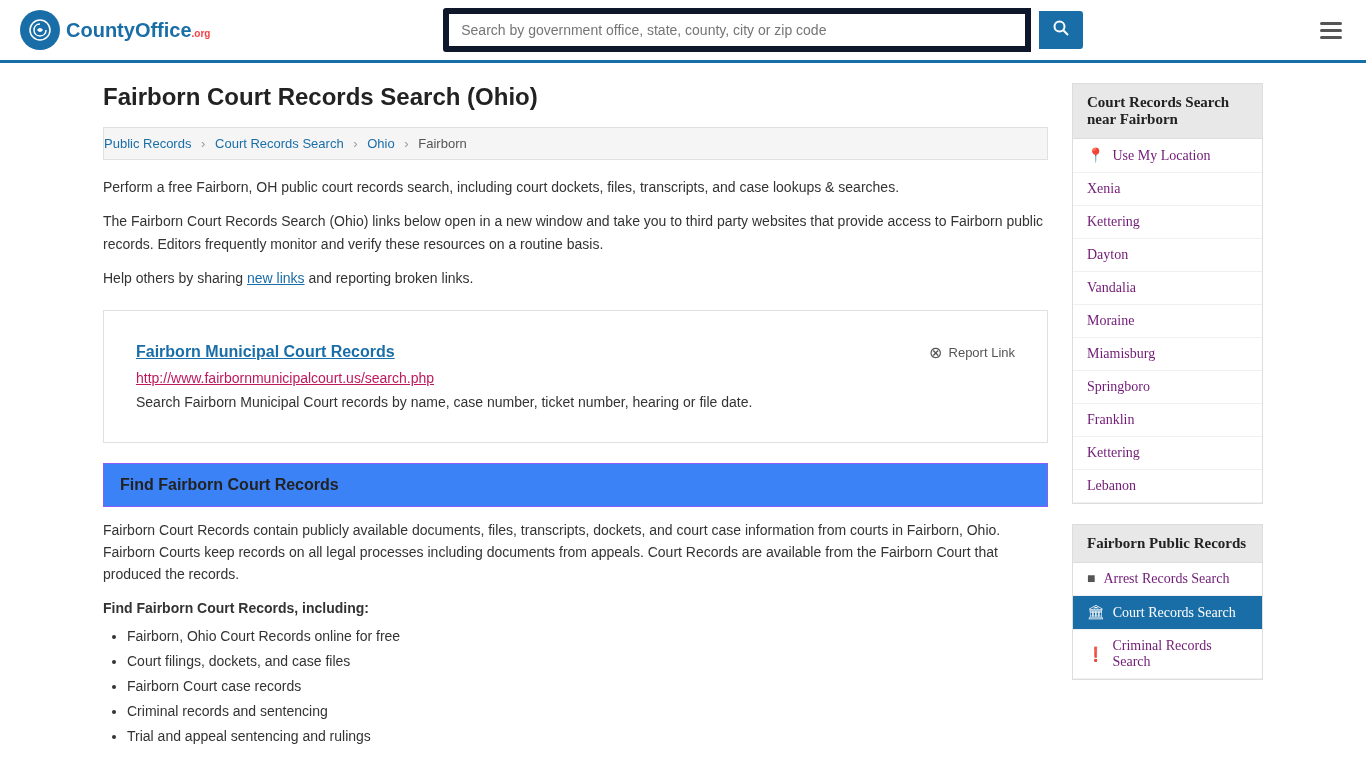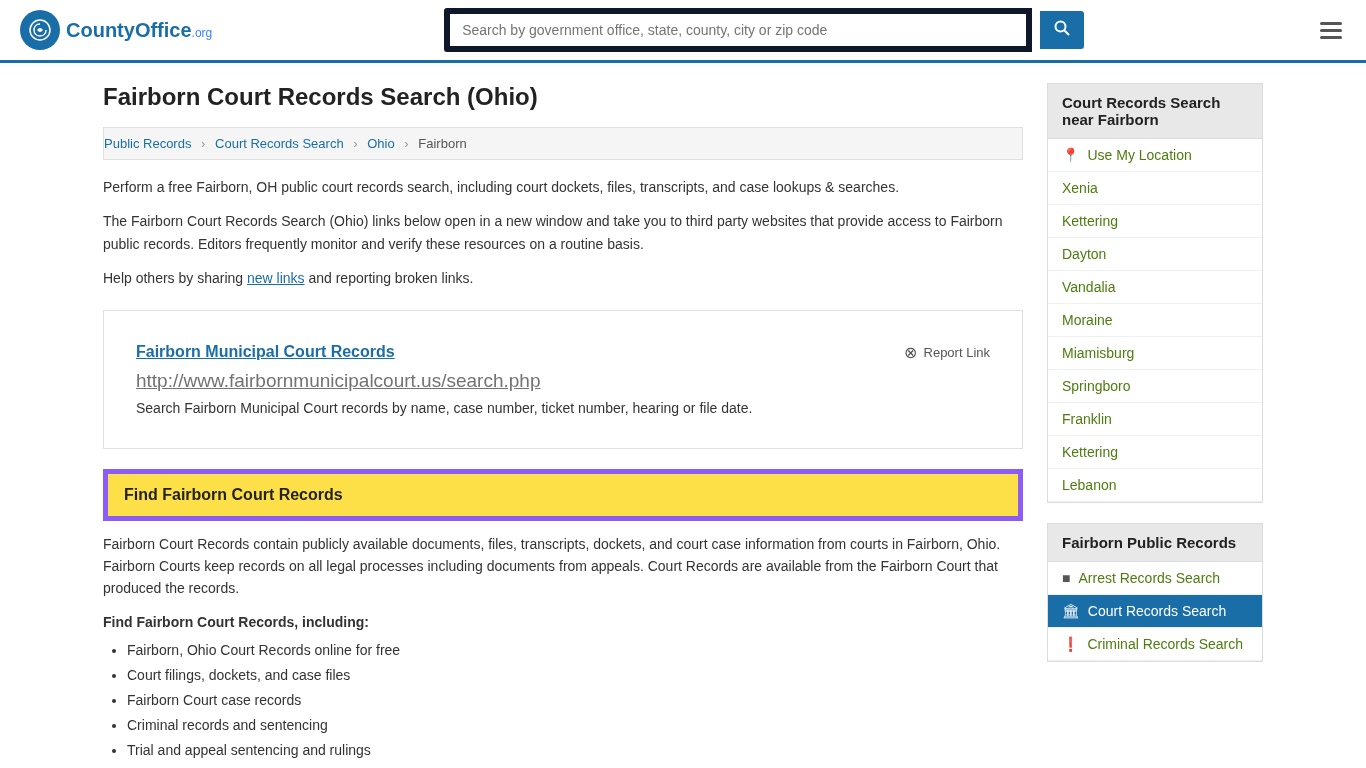--- a/index.html
+++ b/index.html
@@ -29,23 +29,23 @@
       justify-content: center;
       color: white;
       font-size: 18px;
     }
     .logo-text {
       font-size: 20px;
       font-weight: bold;
       color: #1a6ea8;
     }
     .logo-text span {
-      font-weight: normal;
-      color: #3b82f6;
-      font-size: 12px;
+      font-weight: bold;
+      color: #ef4444;
+      font-size: 10px;
     }
     .search-area {
       display: flex;
       align-items: center;
       gap: 8px;
       flex: 1;
       max-width: 640px;
       margin: 0 40px;
     }
     .search-input {
@@ -89,22 +89,23 @@
       max-width: 1200px;
       margin: 0 auto;
       padding: 20px 20px;
       display: flex;
       gap: 24px;
     }
     .content-area {
       flex: 1;
     }
     .sidebar {
-      width: 216px;
+      width: 191px;
       flex-shrink: 0;
+      font-family: Liberation Serif, serif;
     }
 
     
     .page-title {
       font-size: 24px;
       font-weight: bold;
       color: #222;
       margin-bottom: 16px;
     }
 
@@ -153,34 +154,34 @@
     }
     .report-link {
       display: flex;
       align-items: center;
       gap: 6px;
       font-size: 13px;
       color: #555;
       cursor: pointer;
     }
     .record-url {
-      color: #737373;
-      font-size: 19px;
+      color: #be185d;
+      font-size: 14px;
       margin-bottom: 8px;
       display: block;
     }
     .record-desc {
       font-size: 14px;
       color: #333;
     }
 
     
     .section-box {
-      background: #fde047;
-      border: 5px solid #8b5cf6;
+      background: #3b82f6;
+      border: 1px solid #8b5cf6;
       padding: 12px 16px;
       margin: 20px 0 12px 0;
     }
     .section-title {
       font-size: 16px;
       font-weight: bold;
       color: #222;
     }
 
     
@@ -217,21 +218,21 @@
       border-bottom: 1px solid #ddd;
     }
     .sidebar-item {
       padding: 8px 14px;
       border-bottom: 1px solid #f0f0f0;
       display: flex;
       align-items: center;
       gap: 8px;
     }
     .sidebar-item a {
-      color: #4d7c0f;
+      color: #701a75;
       text-decoration: none;
       font-size: 14px;
     }
     .sidebar-item-active {
       background: #1a6ea8;
     }
     .sidebar-item-active a {
       color: #fff;
     }
     .sidebar-icon {

